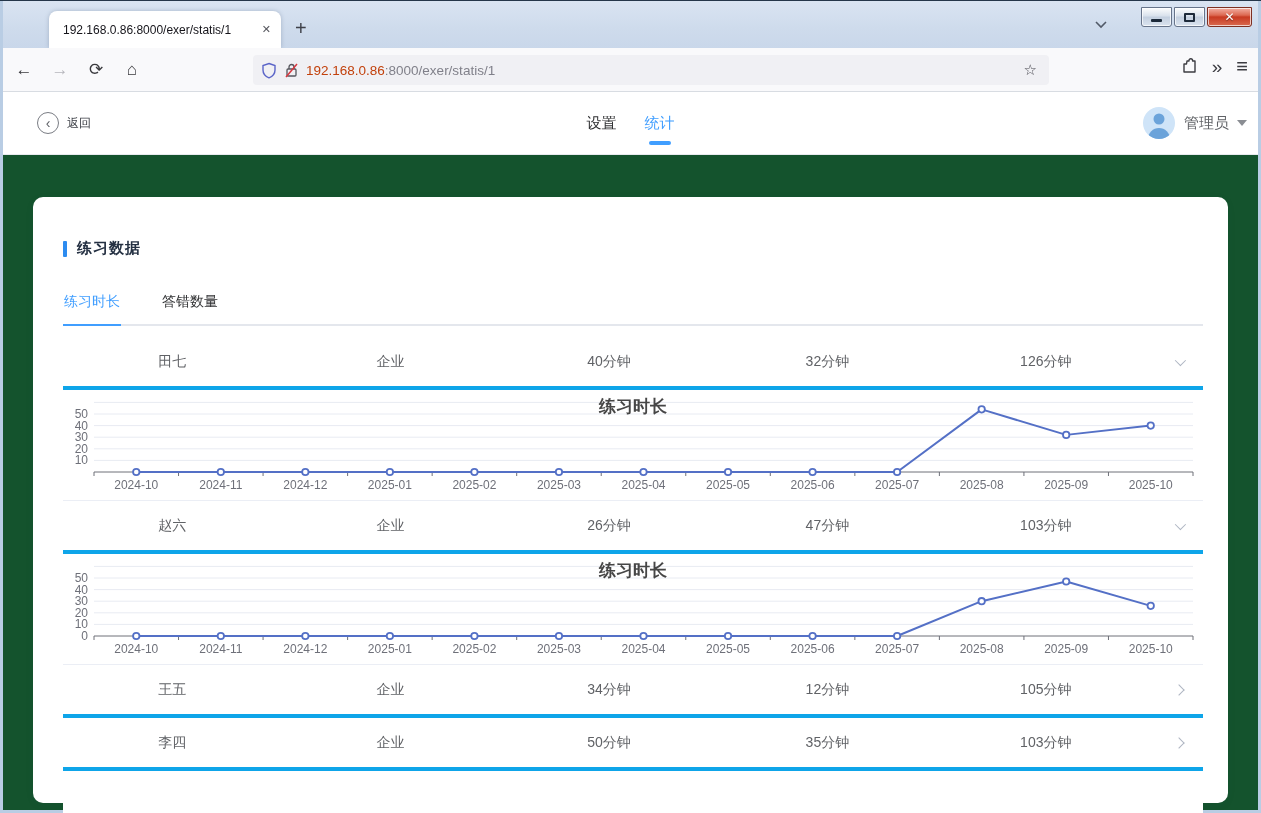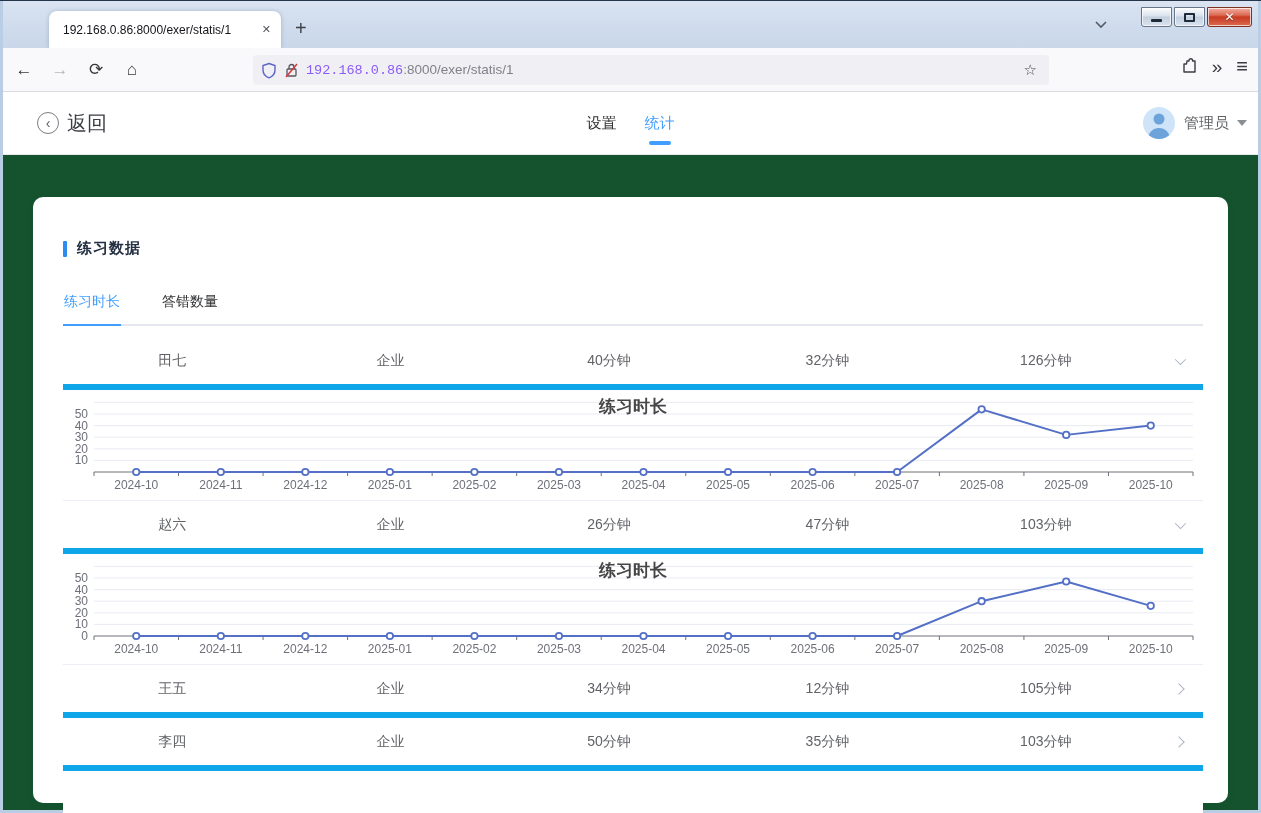--- a/index.html
+++ b/index.html
@@ -26,31 +26,31 @@
   .glyph-max { width:11px; height:9px; border:2px solid #1d2a3a; border-radius:1px; background:transparent; }
   .glyph-close { color:#fff; font-size:12px; font-weight:bold; text-shadow:0 1px 1px rgba(0,0,0,.4); }
 
   
   .toolbar { height:44px; background:#f9f9fb; border-bottom:1px solid #d8dce2; display:flex; align-items:center; position:relative; }
   .nav-ico { width:30px; height:30px; display:flex; align-items:center; justify-content:center; font-size:17px; color:#39393d; margin-left:6px; border-radius:4px; cursor:pointer; }
   .nav-ico.disabled { color:#b6b6bc; cursor:default; }
   .urlbar { position:absolute; left:250px; top:7px; width:796px; height:30px; background:#f0f0f4; border-radius:4px; display:flex; align-items:center; padding:0 8px; }
   .urlbar .sep-ico { margin-right:7px; display:flex; align-items:center; }
   .url-text { font-size:13.5px; flex:1; white-space:nowrap; overflow:hidden; }
-  .url-host { color:#8b5cf6;font-family:Liberation Mono, monospace; }
+  .url-host { color:#c2410c; }
   .url-path { color:#80808a; }
   .star { color:#4a4a52; font-size:15px; cursor:pointer; padding:0 4px; }
   .tb-right { position:absolute; right:10px; top:7px; display:flex; align-items:center; gap:14px; }
   .tb-right .ico { color:#3c3c42; font-size:17px; cursor:pointer; display:flex; align-items:center; }
 
   
   .page-header { height:63px; background:#fff; border-bottom:1px solid #e8eaee; position:relative; display:flex; align-items:center; }
   .back-group { display:flex; align-items:center; margin-left:34px; cursor:pointer; }
   .back-circle { width:22px; height:22px; border:1px solid #7a7d84; border-radius:50%; display:flex; align-items:center; justify-content:center; color:#5d6066; font-size:14px; line-height:1; }
-  .back-label { font-size:20px; color:#3a3d44; margin-left:8px; }
+  .back-label { font-size:12px; color:#3a3d44; margin-left:8px; }
   .hdr-tabs { position:absolute; left:50%; transform:translateX(-50%); top:0; height:63px; display:flex; gap:24px; align-items:center; }
   .hdr-tab { font-size:15px; color:#303133; cursor:pointer; position:relative; padding:10px 2px; }
   .hdr-tab.active { color:#409EFF; }
   .hdr-tab.active::after { content:""; position:absolute; left:50%; transform:translateX(-50%); bottom:-2px; width:22px; height:4px; border-radius:2px; background:#409EFF; }
   .user-group { position:absolute; right:11px; display:flex; align-items:center; cursor:pointer;text-align:center; }
   .avatar { width:32px; height:32px; border-radius:50%; background:#cfe4f8; overflow:hidden; display:flex; justify-content:center; }
   .user-name { font-size:15px; color:#606266; margin-left:9px; }
   .user-caret { width:0; height:0; border-left:5px solid transparent; border-right:5px solid transparent; border-top:6px solid #8a8d93; margin-left:8px; }
 
   
@@ -63,21 +63,21 @@
 
   .sub-tabs { display:flex; gap:40px; border-bottom:2px solid #e4e7ed; }
   .sub-tab { font-size:14px; color:#303133; padding:9px 1px 13px; cursor:pointer; position:relative; }
   .sub-tab.active { color:#409EFF; }
   .sub-tab.active::after { content:""; position:absolute; left:0; right:0; bottom:-2px; height:2px; background:#409EFF; }
 
   
   .tbl { width:1140px; margin-top:11px; font-size:14px; }
   .tbl-header { display:grid; grid-template-columns:repeat(5,1fr) 48px; height:49px; align-items:center; background:linear-gradient(180deg,#cde4f9 0%,#ddeefc 45%,#eaf5fe 100%); border-radius:3px; }
   .tbl-header .hcell { text-align:center; color:#8e98a8; }
-  .trow { display:grid; grid-template-columns:repeat(5,1fr) 48px; height:53px; align-items:center; border-bottom:6px solid #0ea5e9; background:#fff; }
+  .trow { display:grid; grid-template-columns:repeat(5,1fr) 48px; height:53px; align-items:center; border-bottom:4px solid #0ea5e9; background:#fff; }
   .trow .cell { text-align:center; color:#606266; }
   .arrow-cell { display:flex; justify-content:center; align-items:center; cursor:pointer; }
   .chev { width:8px; height:8px; border-right:1.6px solid #aeb5c2; border-bottom:1.6px solid #aeb5c2; display:inline-block; }
   .chev.down { transform:rotate(45deg) translateY(-2px); }
   .chev.right { transform:rotate(-45deg); }
   .chart-row { border-bottom:1px solid #ebeef5; padding:2px 0 1px 0; }
 
   svg text { font-family:"Liberation Sans","DejaVu Sans",sans-serif; }
 </style>
 </head>

